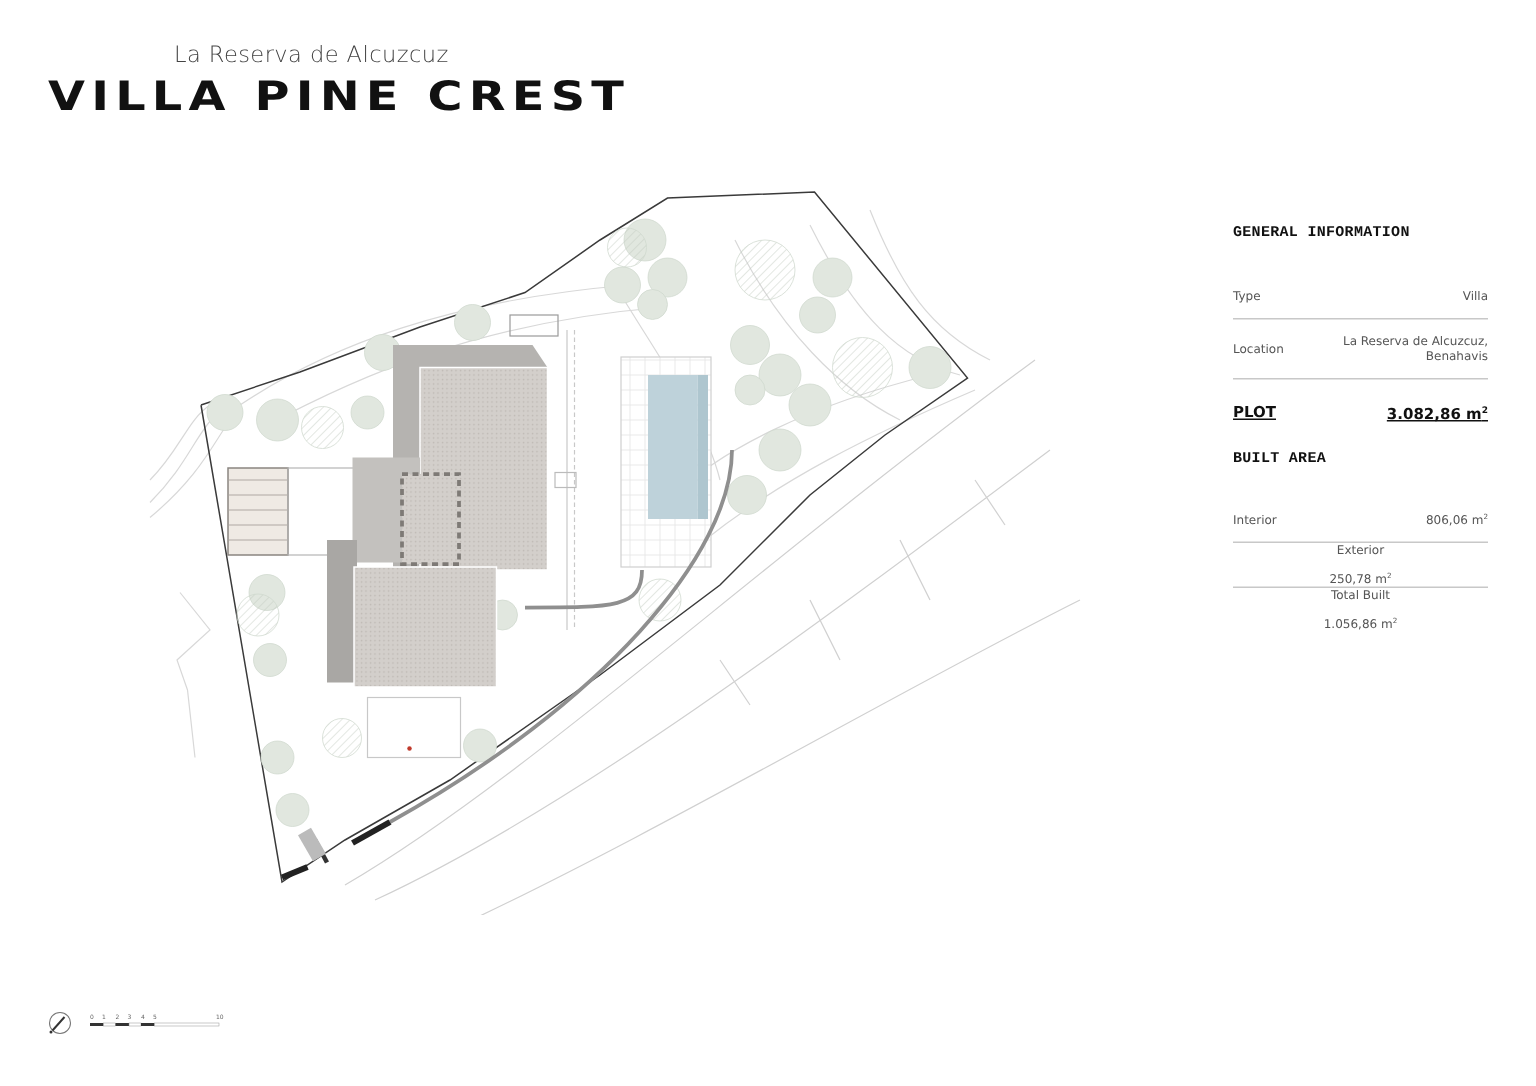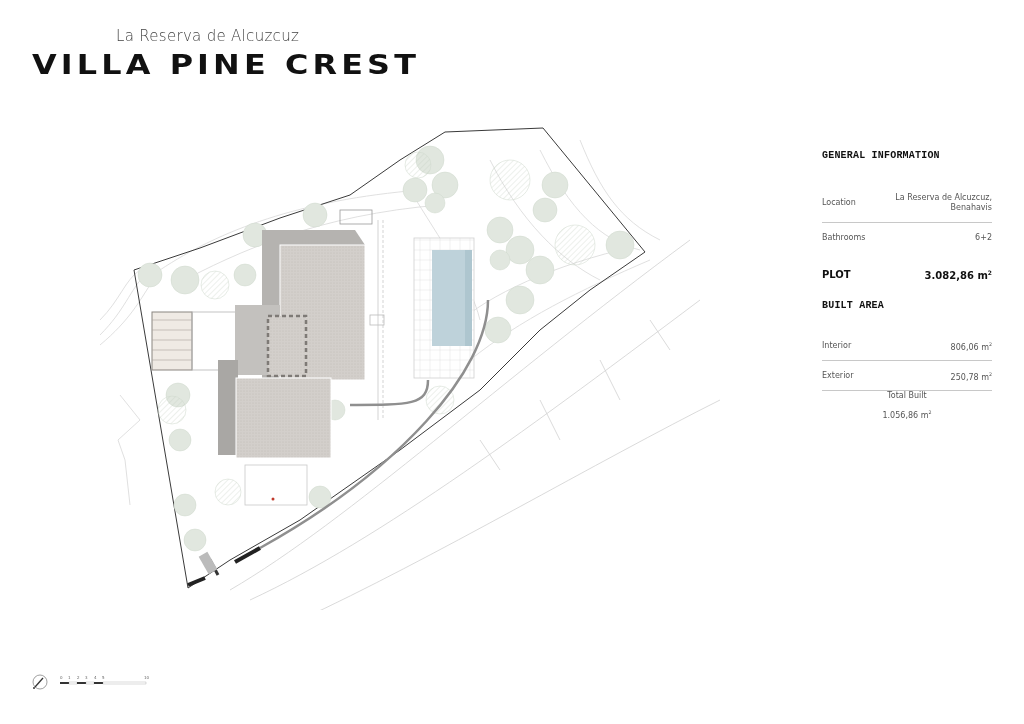--- a/index.html
+++ b/index.html
@@ -5,21 +5,21 @@
   html, body { margin:0; padding:0; background:#ffffff; }
   body { width:1024px; height:724px; position:relative; overflow:hidden; font-family:"Liberation Sans", sans-serif; color:#1a1a1a; }
   .subtitle { position:absolute; left:116px; top:27px; font-size:15px; font-weight:300; color:#444; letter-spacing:0.3px; font-family:"DejaVu Sans", sans-serif; }
   .title { position:absolute; left:32px; top:49px; font-size:27px; font-weight:bold; letter-spacing:3.5px; color:#111; font-family:"DejaVu Sans", sans-serif; transform:scaleX(1.18); transform-origin:left; }
   .plan { position:absolute; left:0; top:110px; width:800px; height:500px; }
   .info { position:absolute; left:822px; top:150px; width:170px; }
   .sec-title { font-size:10px; font-weight:bold; letter-spacing:0.2px; color:#111; font-family:Liberation Mono, monospace; }
   .row { display:flex; justify-content:space-between; align-items:center; font-size:8px; color:#555; border-bottom:1px solid #c8c8c8; font-family:"DejaVu Sans", sans-serif; }
   .row .v { text-align:right; line-height:10px; }
   .row.last { border-bottom:none; }
-  .plot { display:flex; justify-content:space-between; font-size:10px; font-weight:bold; color:#111; font-family:"DejaVu Sans", sans-serif; }
+  .plot { display:flex; justify-content:space-between; font-size:10px; font-weight:bold; color:#111; font-family:"DejaVu Sans", sans-serif;text-decoration:underline; }
   .scale { position:absolute; left:30px; top:670px; }
   sup { font-size:60%; }
 </style>
 </head>
 <body>
 
 <div class="subtitle">La Reserva de Alcuzcuz</div>
 <div class="title">VILLA PINE CREST</div>
 
 <svg class="plan" viewBox="0 110 800 500" width="800" height="500">
@@ -138,46 +138,46 @@
   <path d="M188 585 L 205 578" stroke="#222" stroke-width="4"></path>
   <path d="M210 560 L 218 575" stroke="#333" stroke-width="3"></path>
   <rect x="203" y="553" width="10" height="20" fill="#bbb" transform="rotate(-30 208 563)"></rect>
   <circle cx="273" cy="499" r="1.5" fill="#c0392b"></circle>
 </svg>
 
 <div class="info">
   <div class="sec-title">GENERAL INFORMATION</div>
 
   <div style="margin-top:22px;">
+    <div class="row" style="height:29px;">
+      <span>Type</span>
+      <span class="v">Villa</span>
+    </div>
     <div class="row" style="height:39px;gap:28px;">
       <span>Location</span>
       <span class="v">
         <span>La Reserva de Alcuzcuz,</span><br>
         <span>Benahavis</span>
       </span>
     </div>
-    <div class="row last" style="height:29px;">
-      <span>Bathrooms</span>
-      <span class="v">6+2</span>
-    </div>
   </div>
 
   <div class="plot" style="margin-top:17px;">
     <span>PLOT</span>
     <span><span>3.082,86 m</span><sup>2</sup></span>
   </div>
 
   <div class="sec-title" style="margin-top:19px;">BUILT AREA</div>
 
   <div style="margin-top:20px;">
     <div class="row" style="height:29px;">
       <span>Interior</span>
       <span class="v"><span>806,06 m</span><sup>2</sup></span>
     </div>
-    <div class="row" style="height:29px;">
+    <div class="row" style="height:29px;flex-direction:column;">
       <span>Exterior</span>
       <span class="v"><span>250,78 m</span><sup>2</sup></span>
     </div>
     <div class="row last" style="height:29px;flex-direction:column;">
       <span>Total Built</span>
       <span class="v"><span>1.056,86 m</span><sup>2</sup></span>
     </div>
   </div>
 </div>
 

